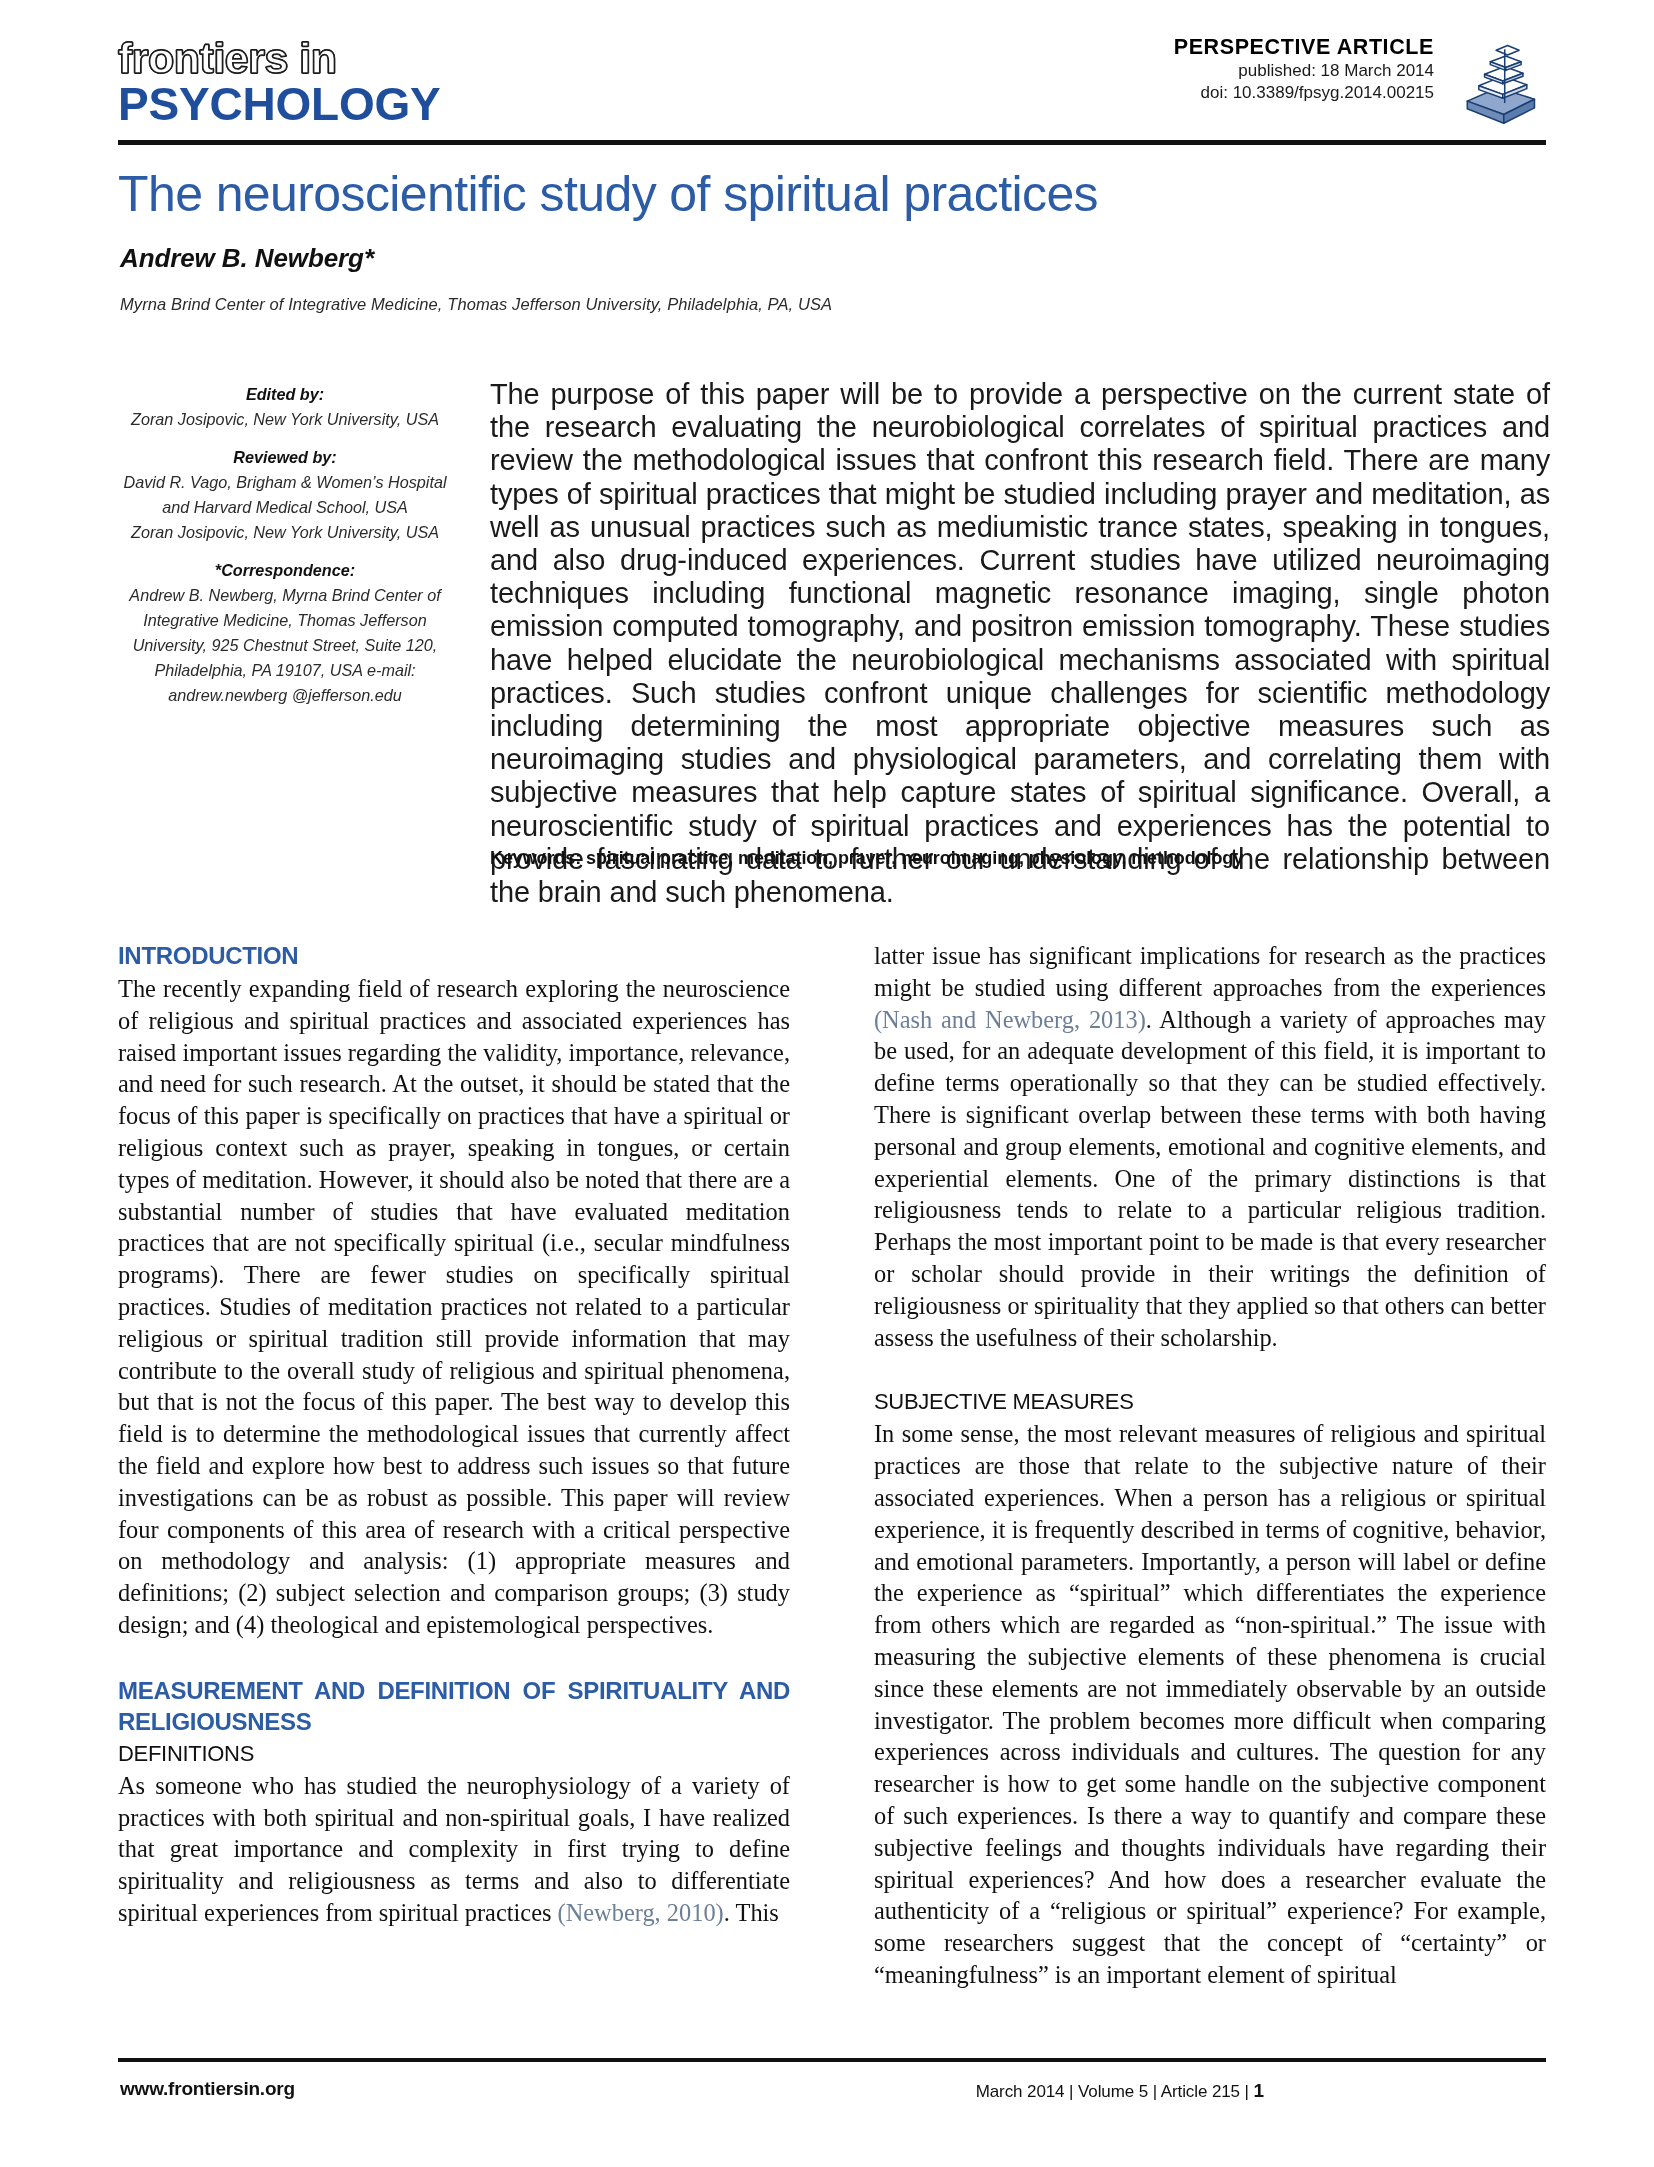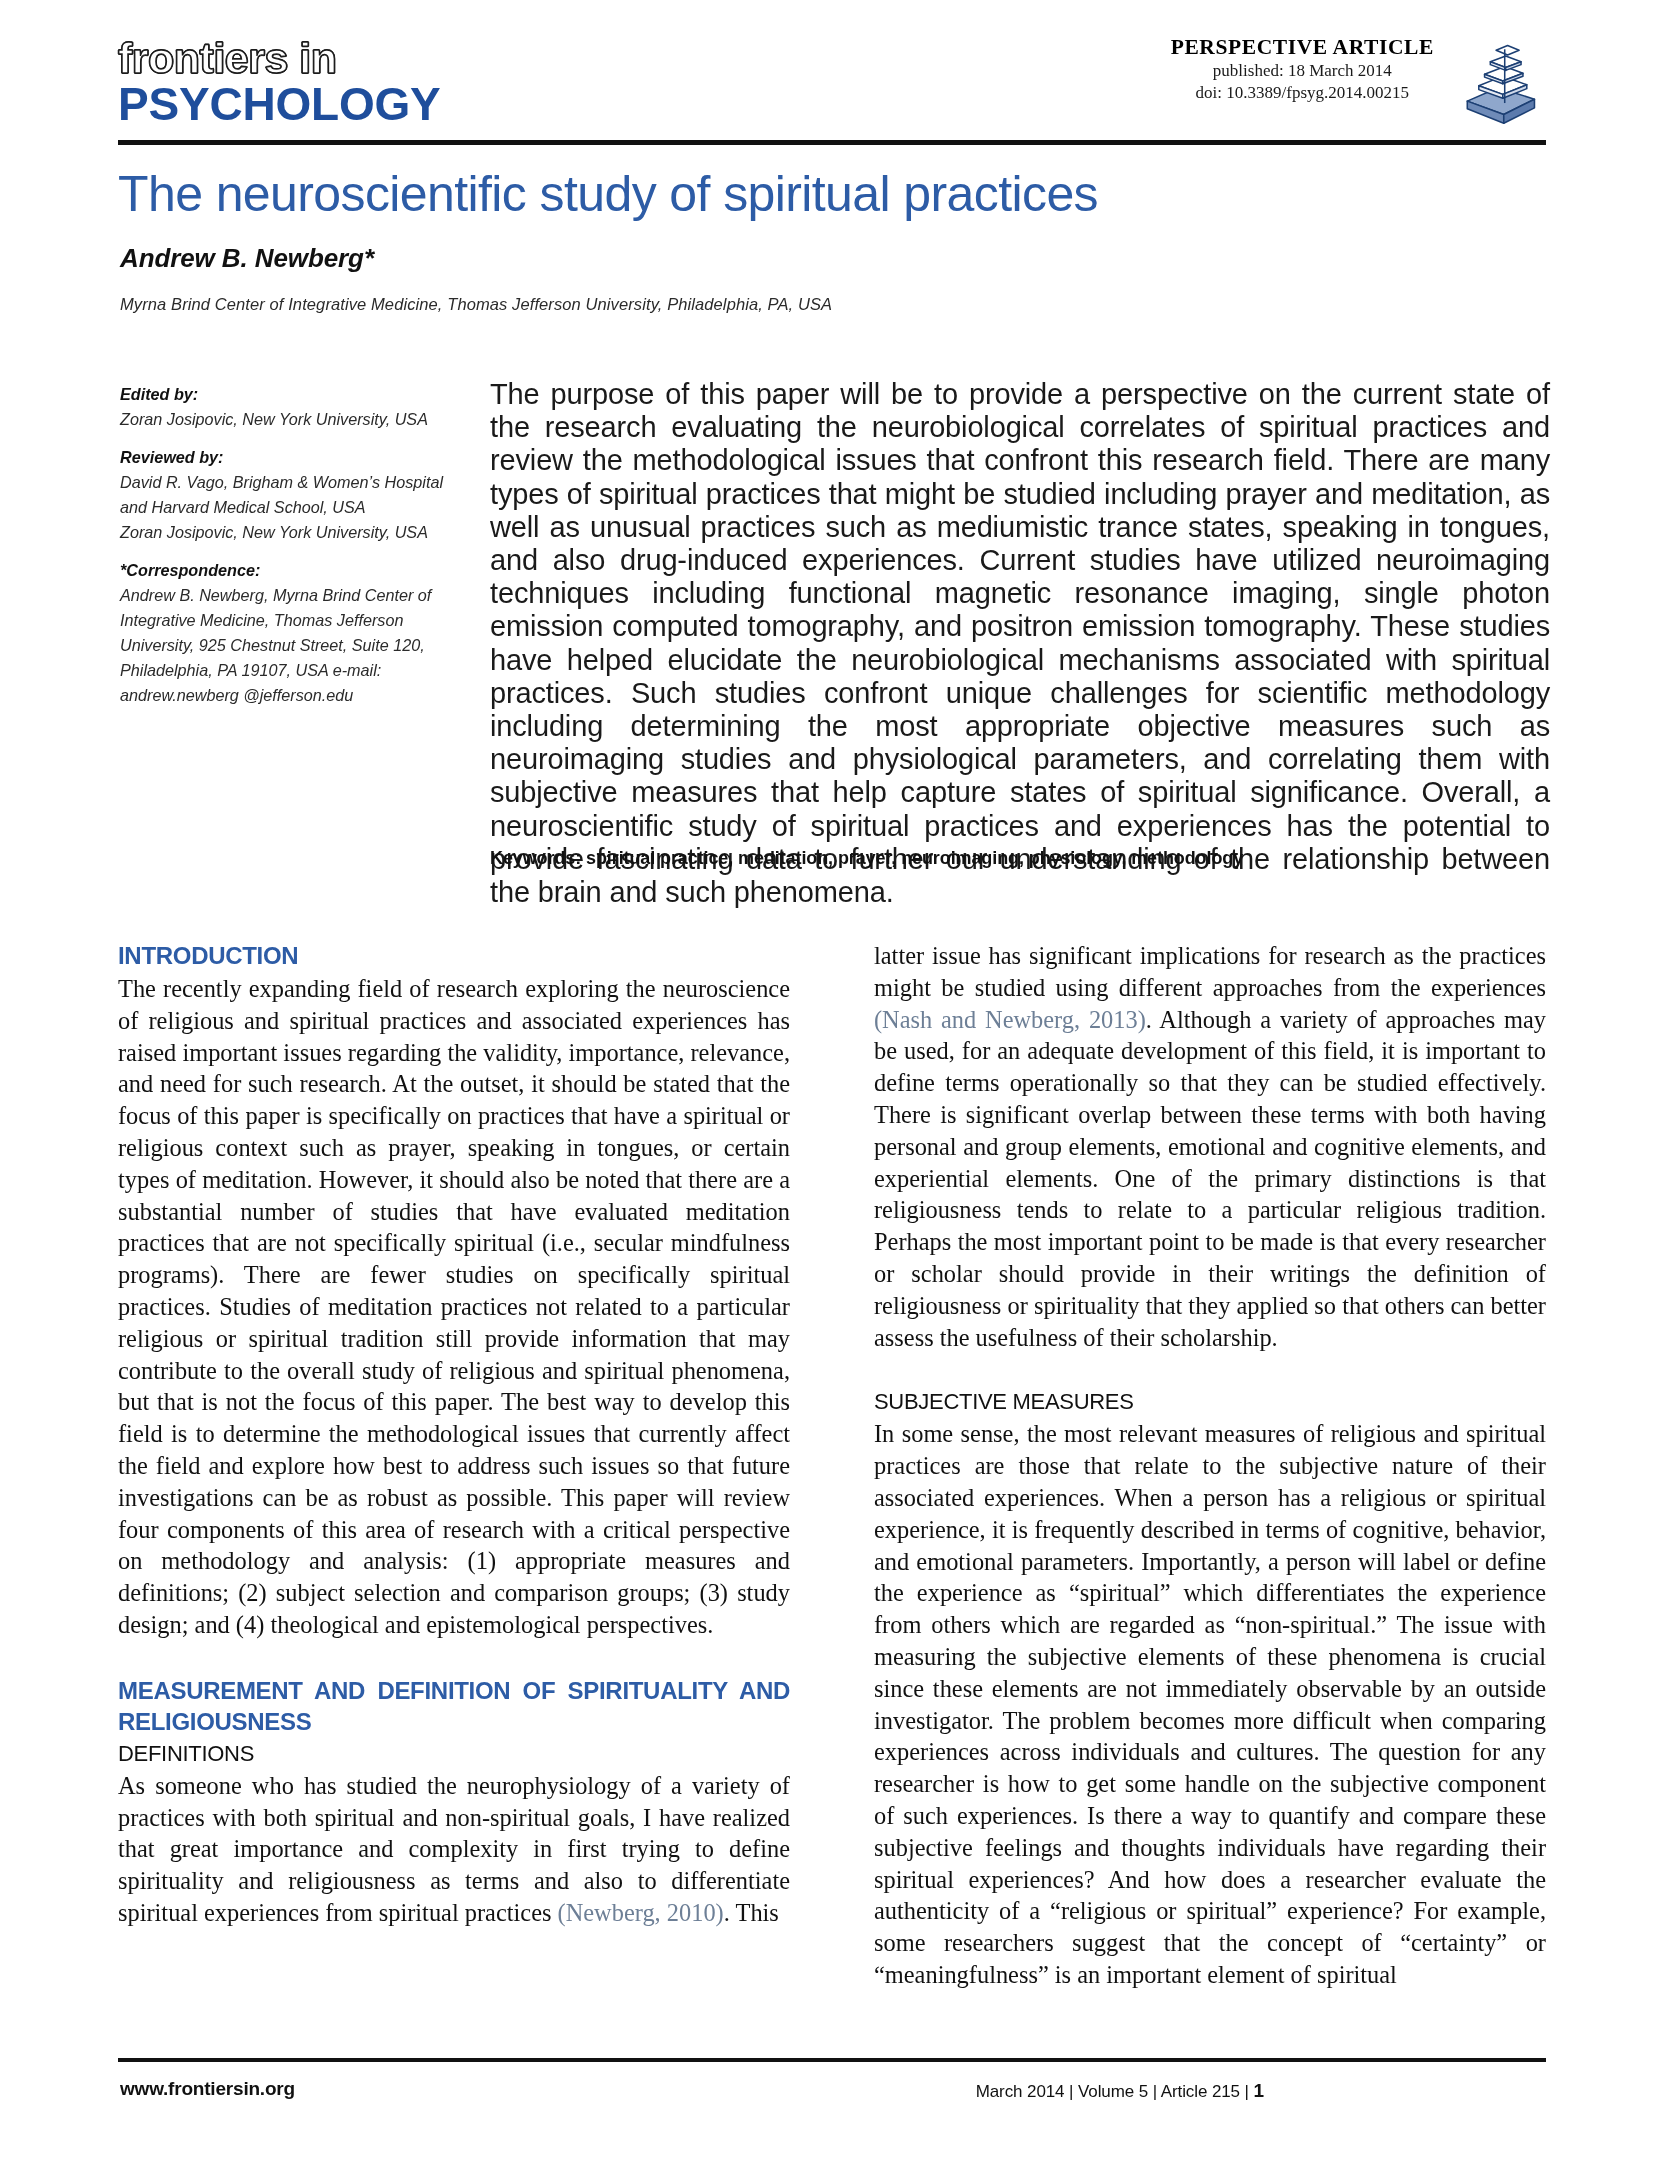--- a/index.html
+++ b/index.html
@@ -54,22 +54,22 @@
     font-weight: bold;
     font-size: 46px;
     letter-spacing: -0.2px;
     line-height: 48px;
     color: #1f4e9c;
   }
   .header-right {
     position: absolute;
     right: 112px;
     top: 6px;
-    text-align: center;
-    font-family: Liberation Serif, serif;
+    text-align: right;
+    font-family: Liberation Sans, sans-serif;
   }
   .article-type {
     font-size: 21.5px;
     font-weight: bold;
     letter-spacing: 0.6px;
     color: #000000;
     line-height: 26px;
   }
   .pub-line {
     font-size: 17px;
@@ -147,21 +147,21 @@
   .sidebar .lbl {
     font-weight: bold;
     font-style: italic;
     color: #111111;
     display: block;
   }
   .sidebar .val {
     font-style: italic;
     display: block;
   }
-  .sb-group { margin-bottom: 13px; }
+  .sb-group { margin-bottom: 13px; text-align: center; }
 
   
   .abstract {
     position: absolute;
     left: 490px;
     top: 378px;
     width: 1060px;
     font-family: "Liberation Sans", sans-serif;
     font-size: 29px;
     line-height: 33.2px;

